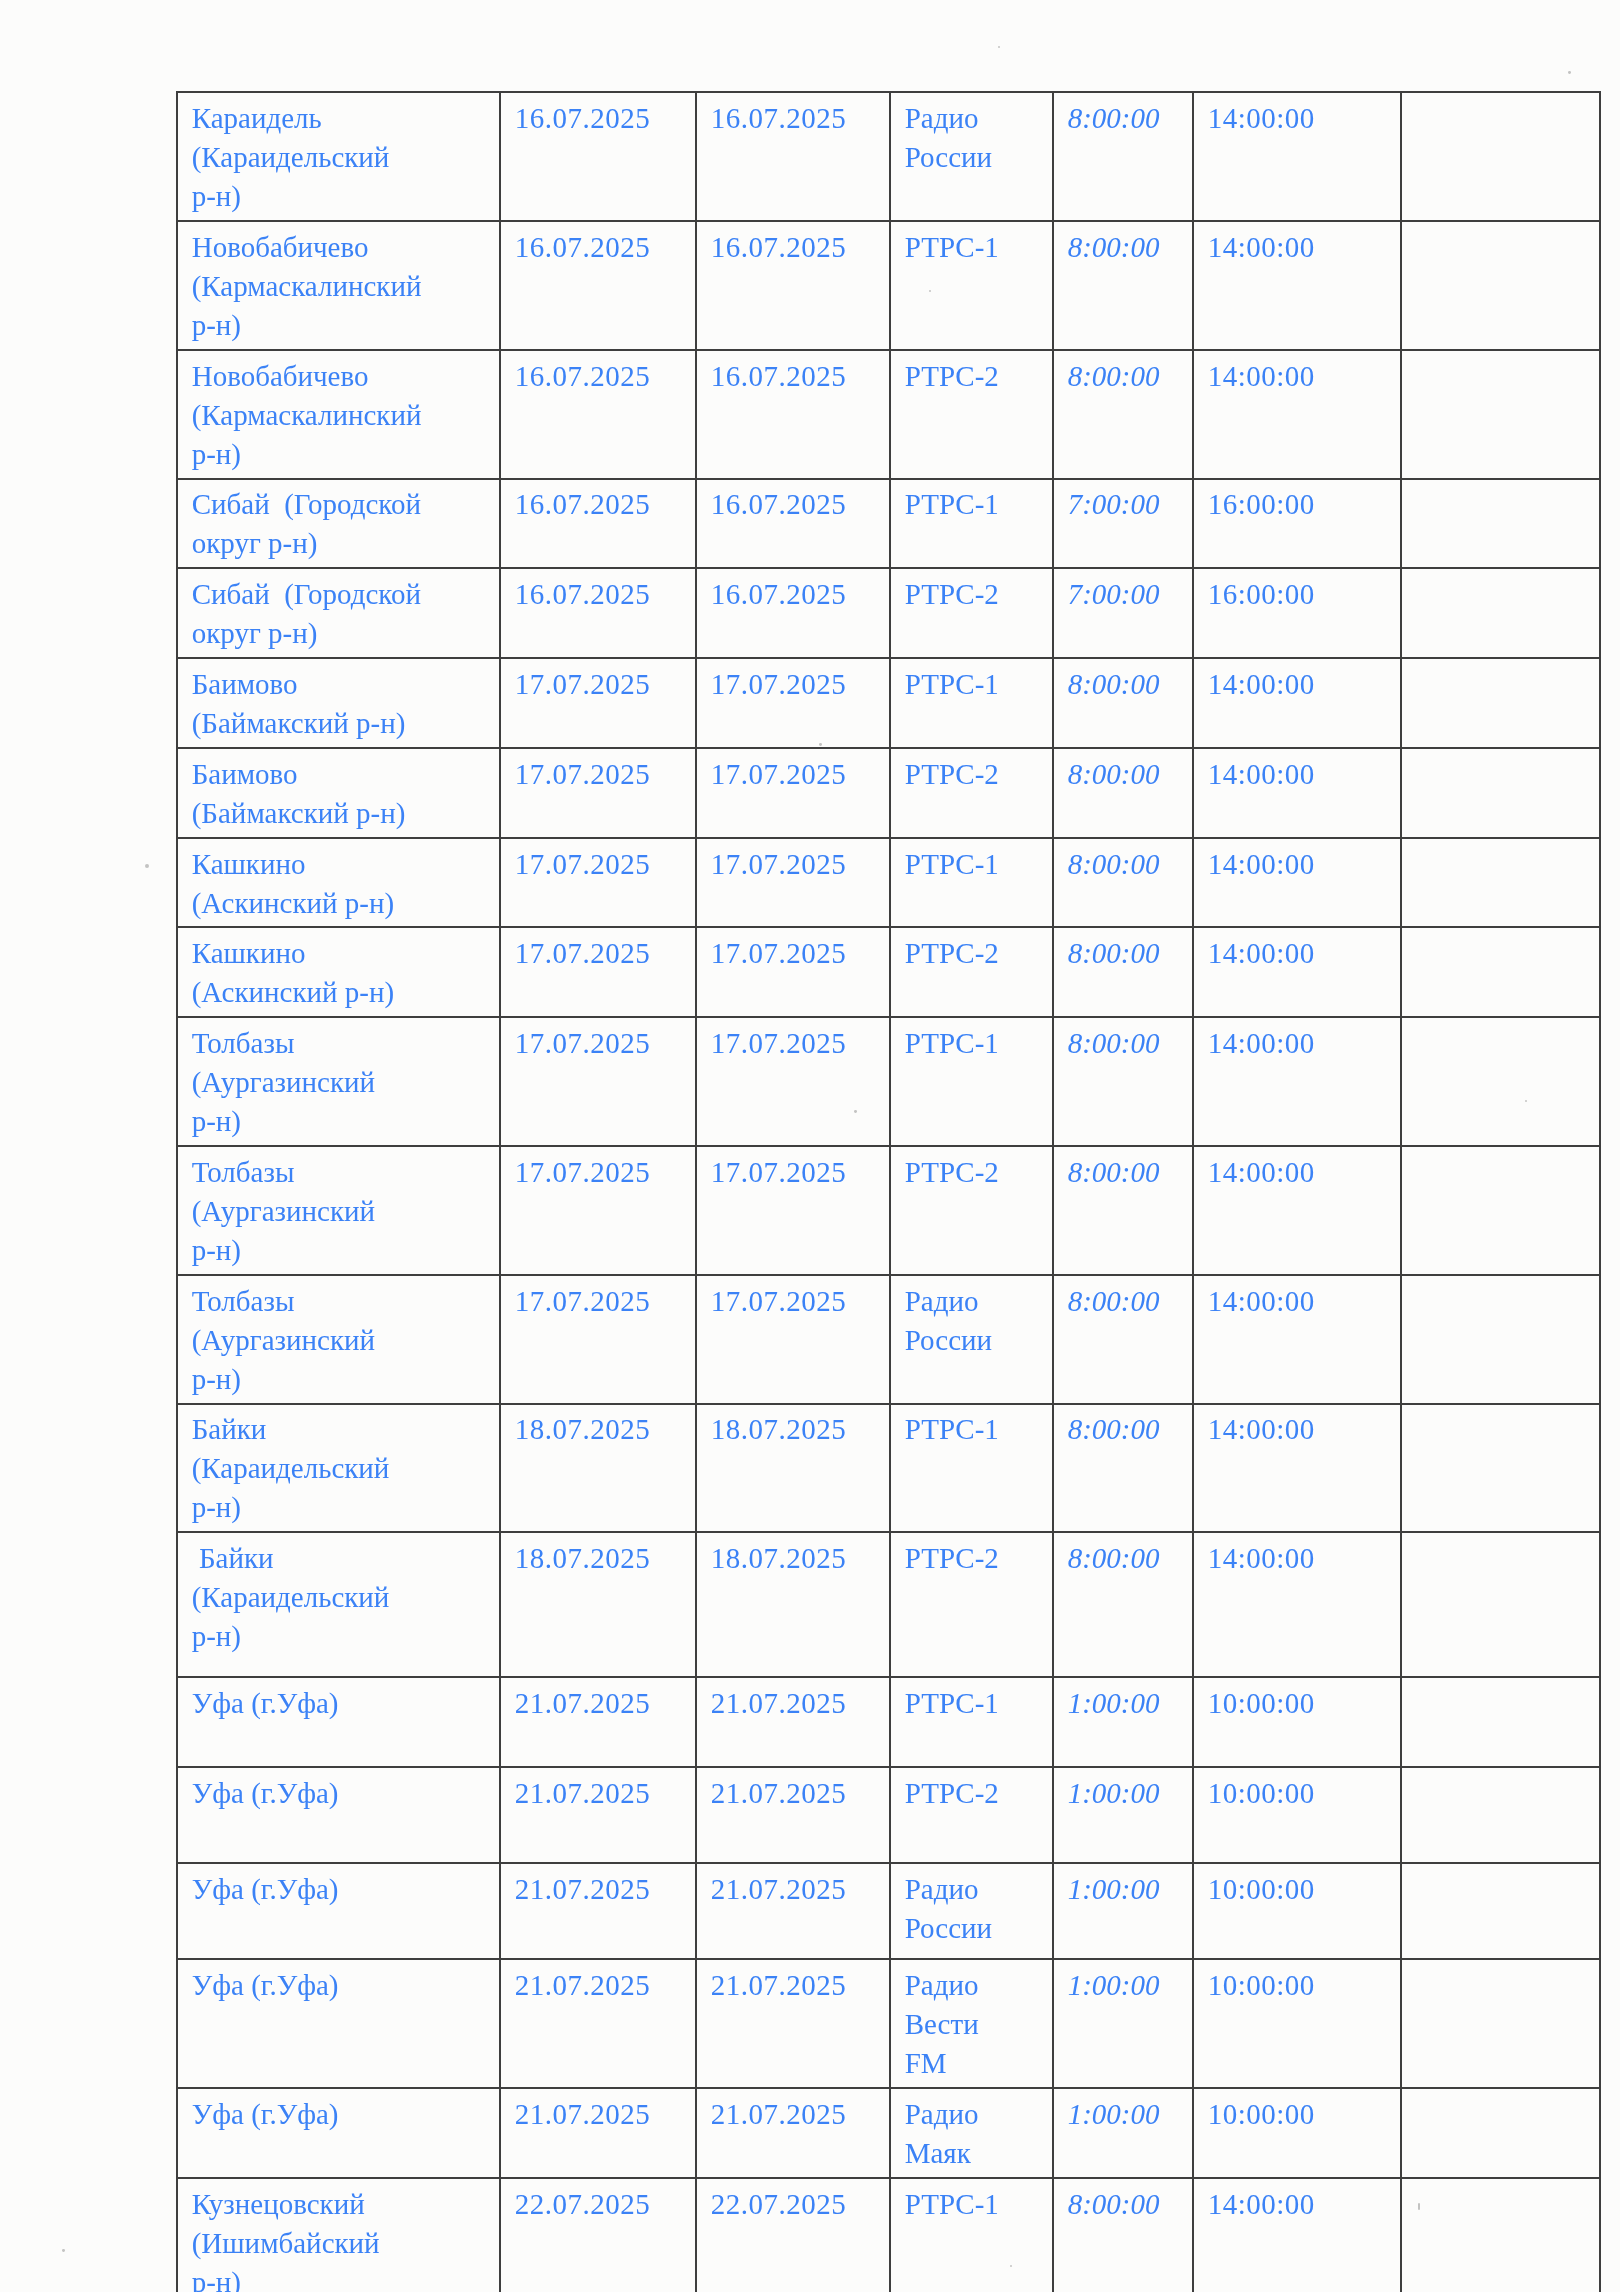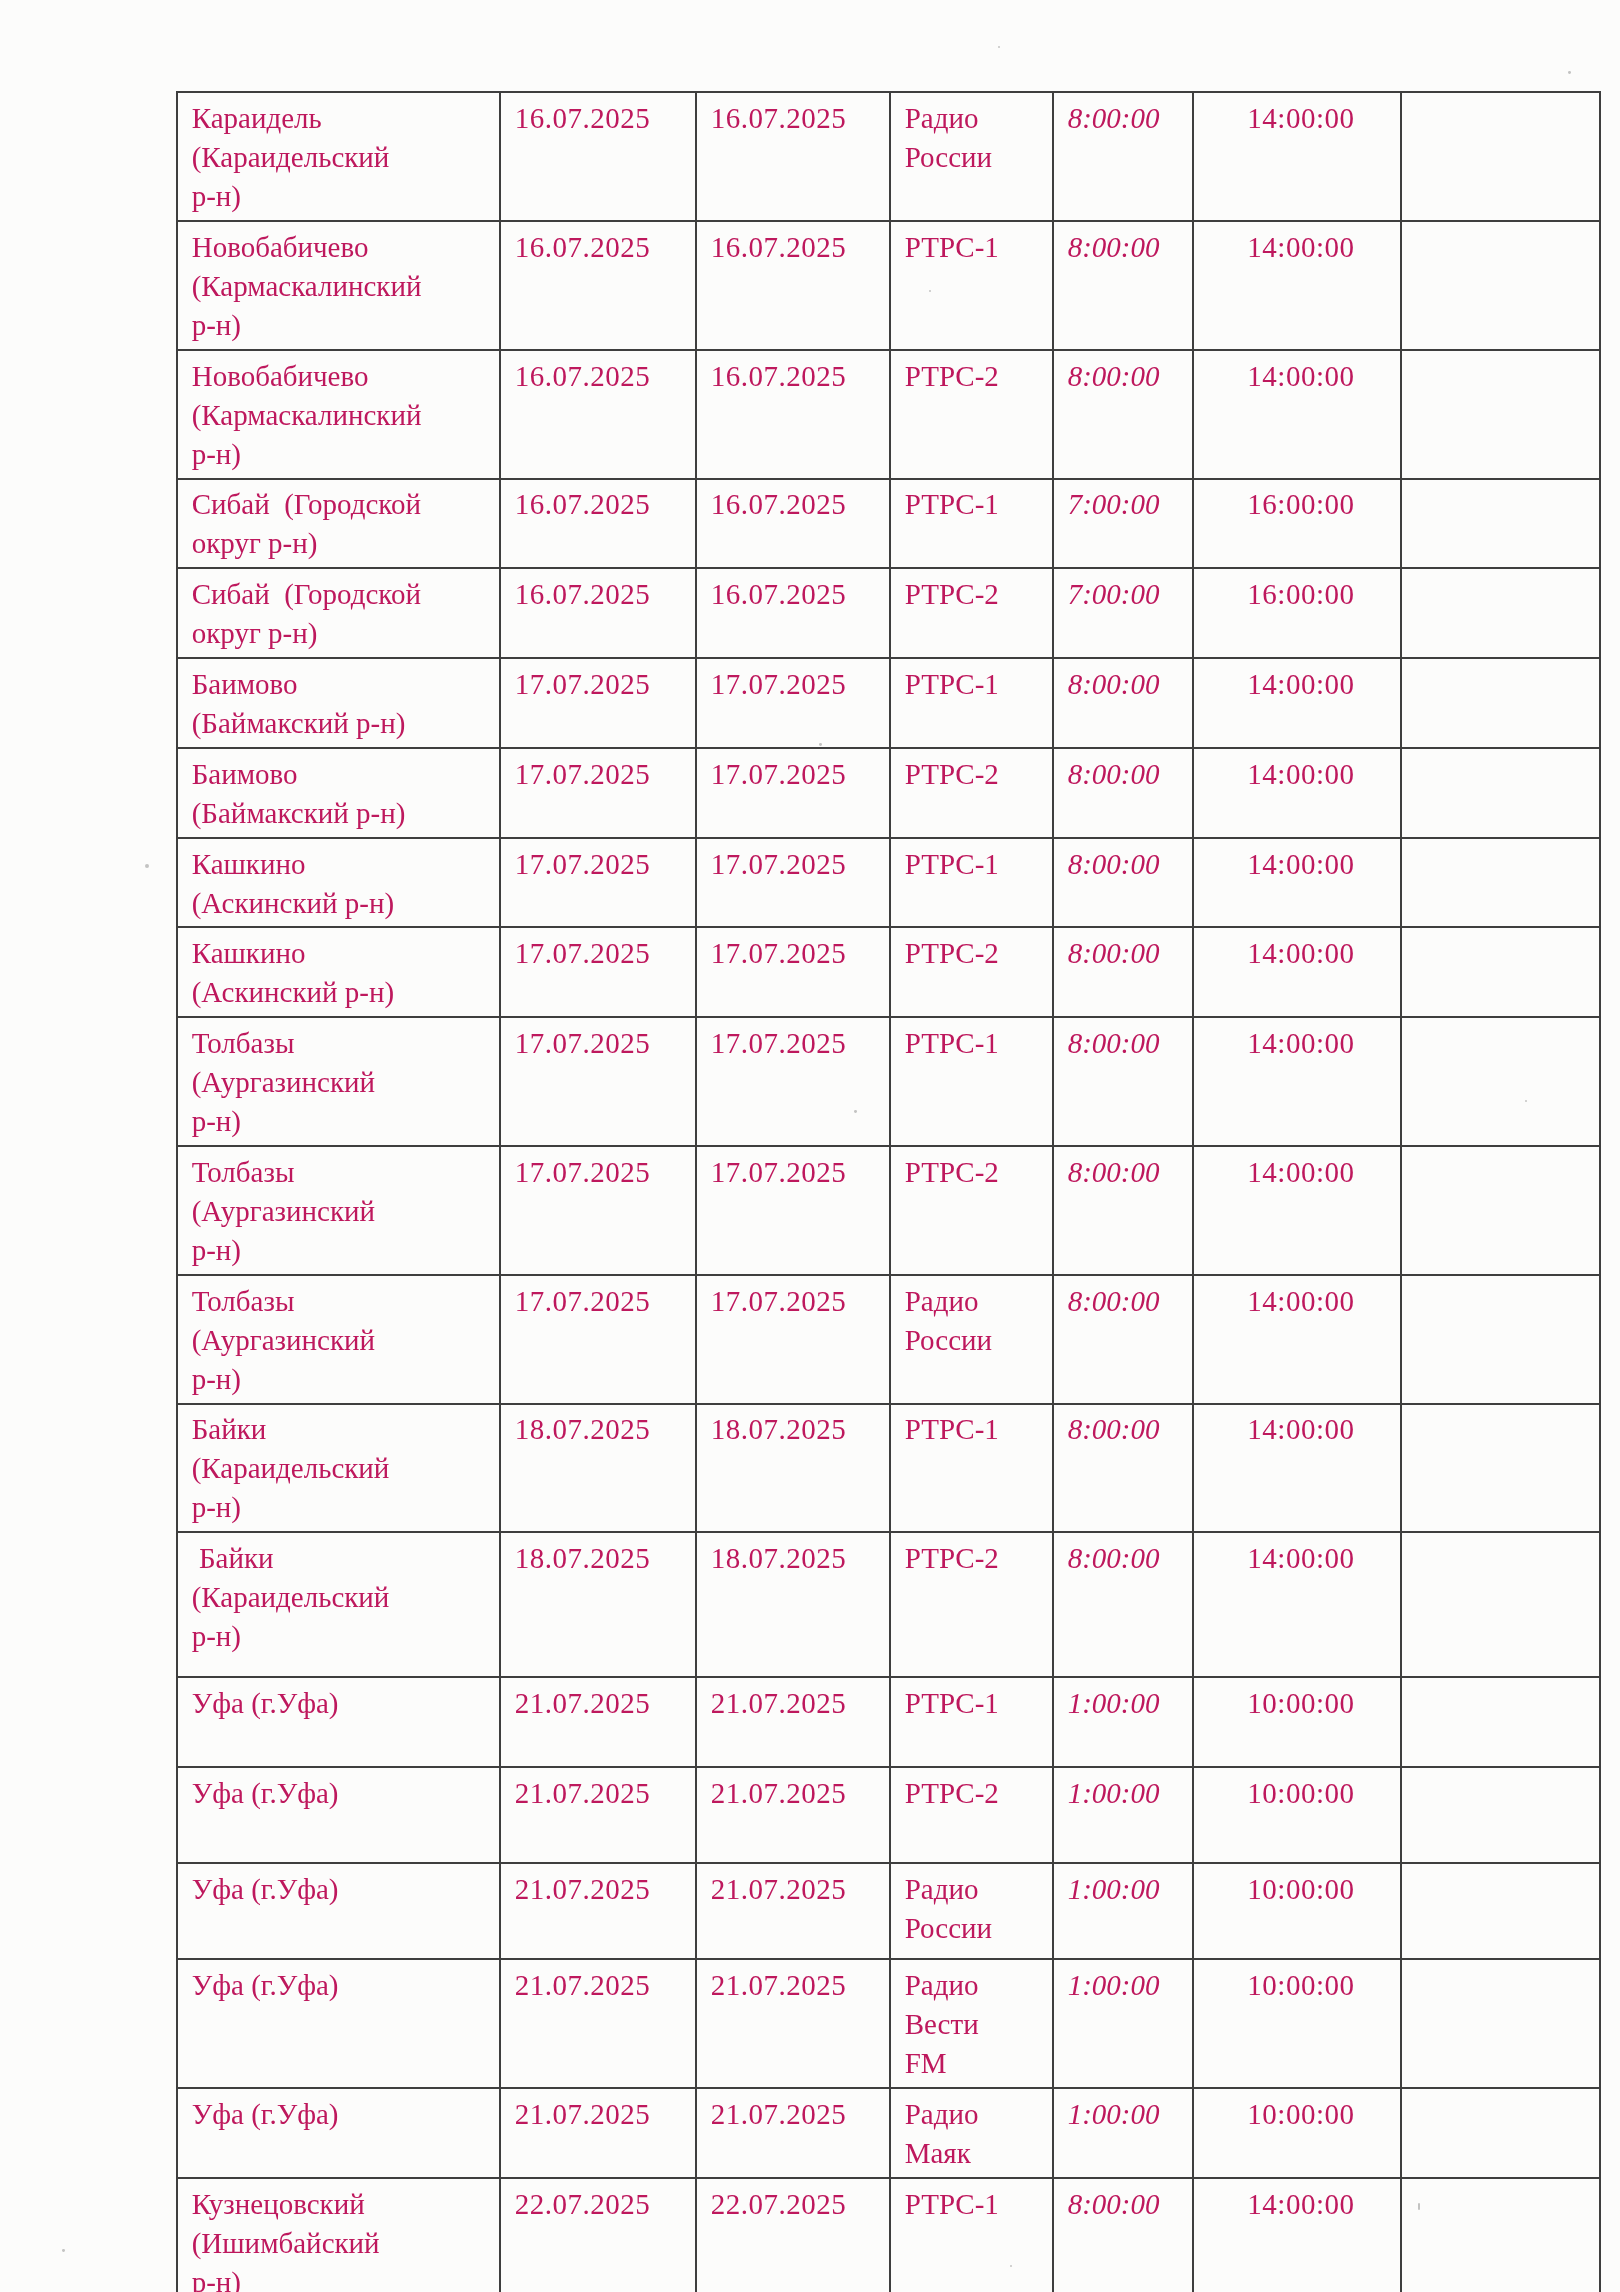--- a/index.html
+++ b/index.html
@@ -7,21 +7,21 @@
     padding: 0;
     background: #e8e8e8;
   }
   .page {
     position: relative;
     width: 1620px;
     height: 2293px;
     background: #fcfcfb;
     overflow: hidden;
     font-family: "Liberation Serif", "DejaVu Serif", serif;
-    color: #be185d;
+    color: #3b82f6;
   }
   table.schedule {
     position: absolute;
     left: 176px;
     top: 91px;
     width: 1423px;
     border-collapse: collapse;
     table-layout: fixed;
     border: 2px solid #3a3a3a;
     border-bottom: 4.9px solid #262626;
@@ -32,21 +32,21 @@
     white-space: pre-line;
     font-size: 29px;
     line-height: 39px;
     padding: 5.9px 5.9px 3.9px 13.7px;
     overflow: hidden;
   }
   td.c-loc     { padding-left: 14.7px; }
   td.c-date    { padding-left: 13.7px; letter-spacing: 0.5px; }
   td.c-station { padding-left: 12.7px; }
   td.c-start   { padding-left: 14.7px; font-style: italic; }
-  td.c-end     { text-align: center; padding-right: 23.5px; letter-spacing: 0.5px; }
+  td.c-end     { text-align: left; padding-right: 23.5px; letter-spacing: 0.5px; }
   td.c-note    { padding: 0; }
 
   
   .speck {
     position: absolute;
     background: #6f6f6f;
     border-radius: 50%;
     opacity: 0.4;
   }
 </style>

